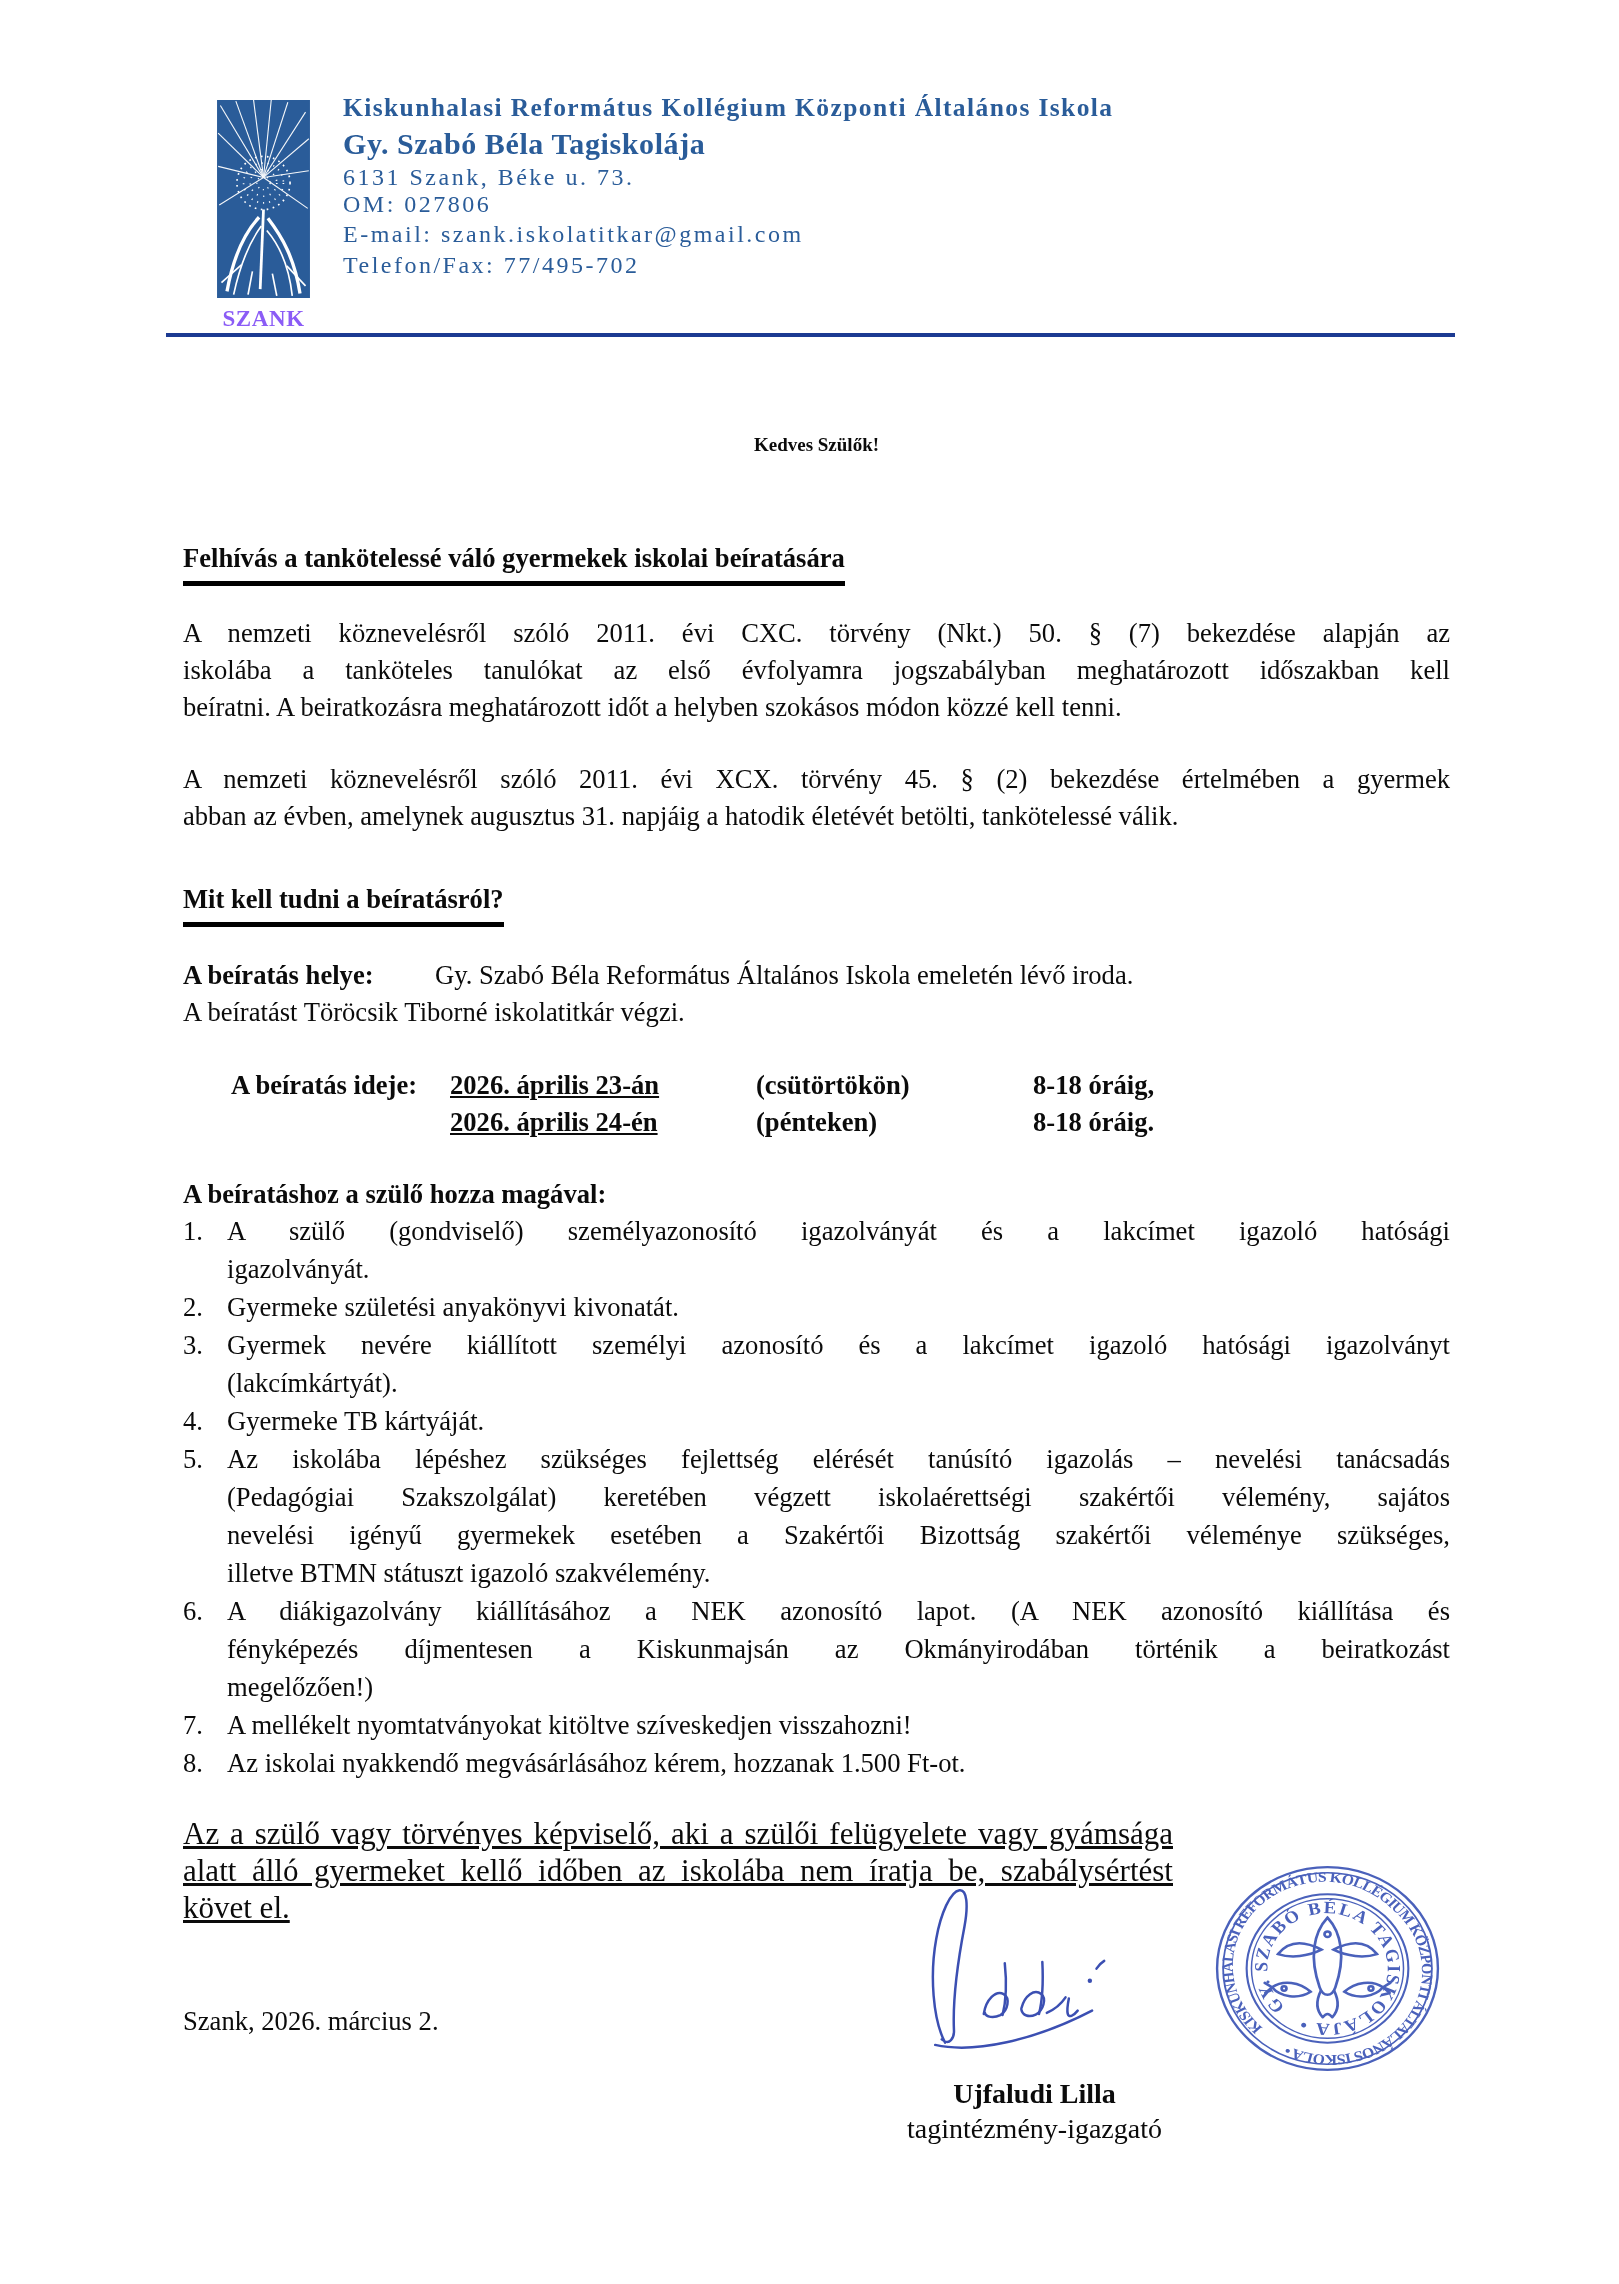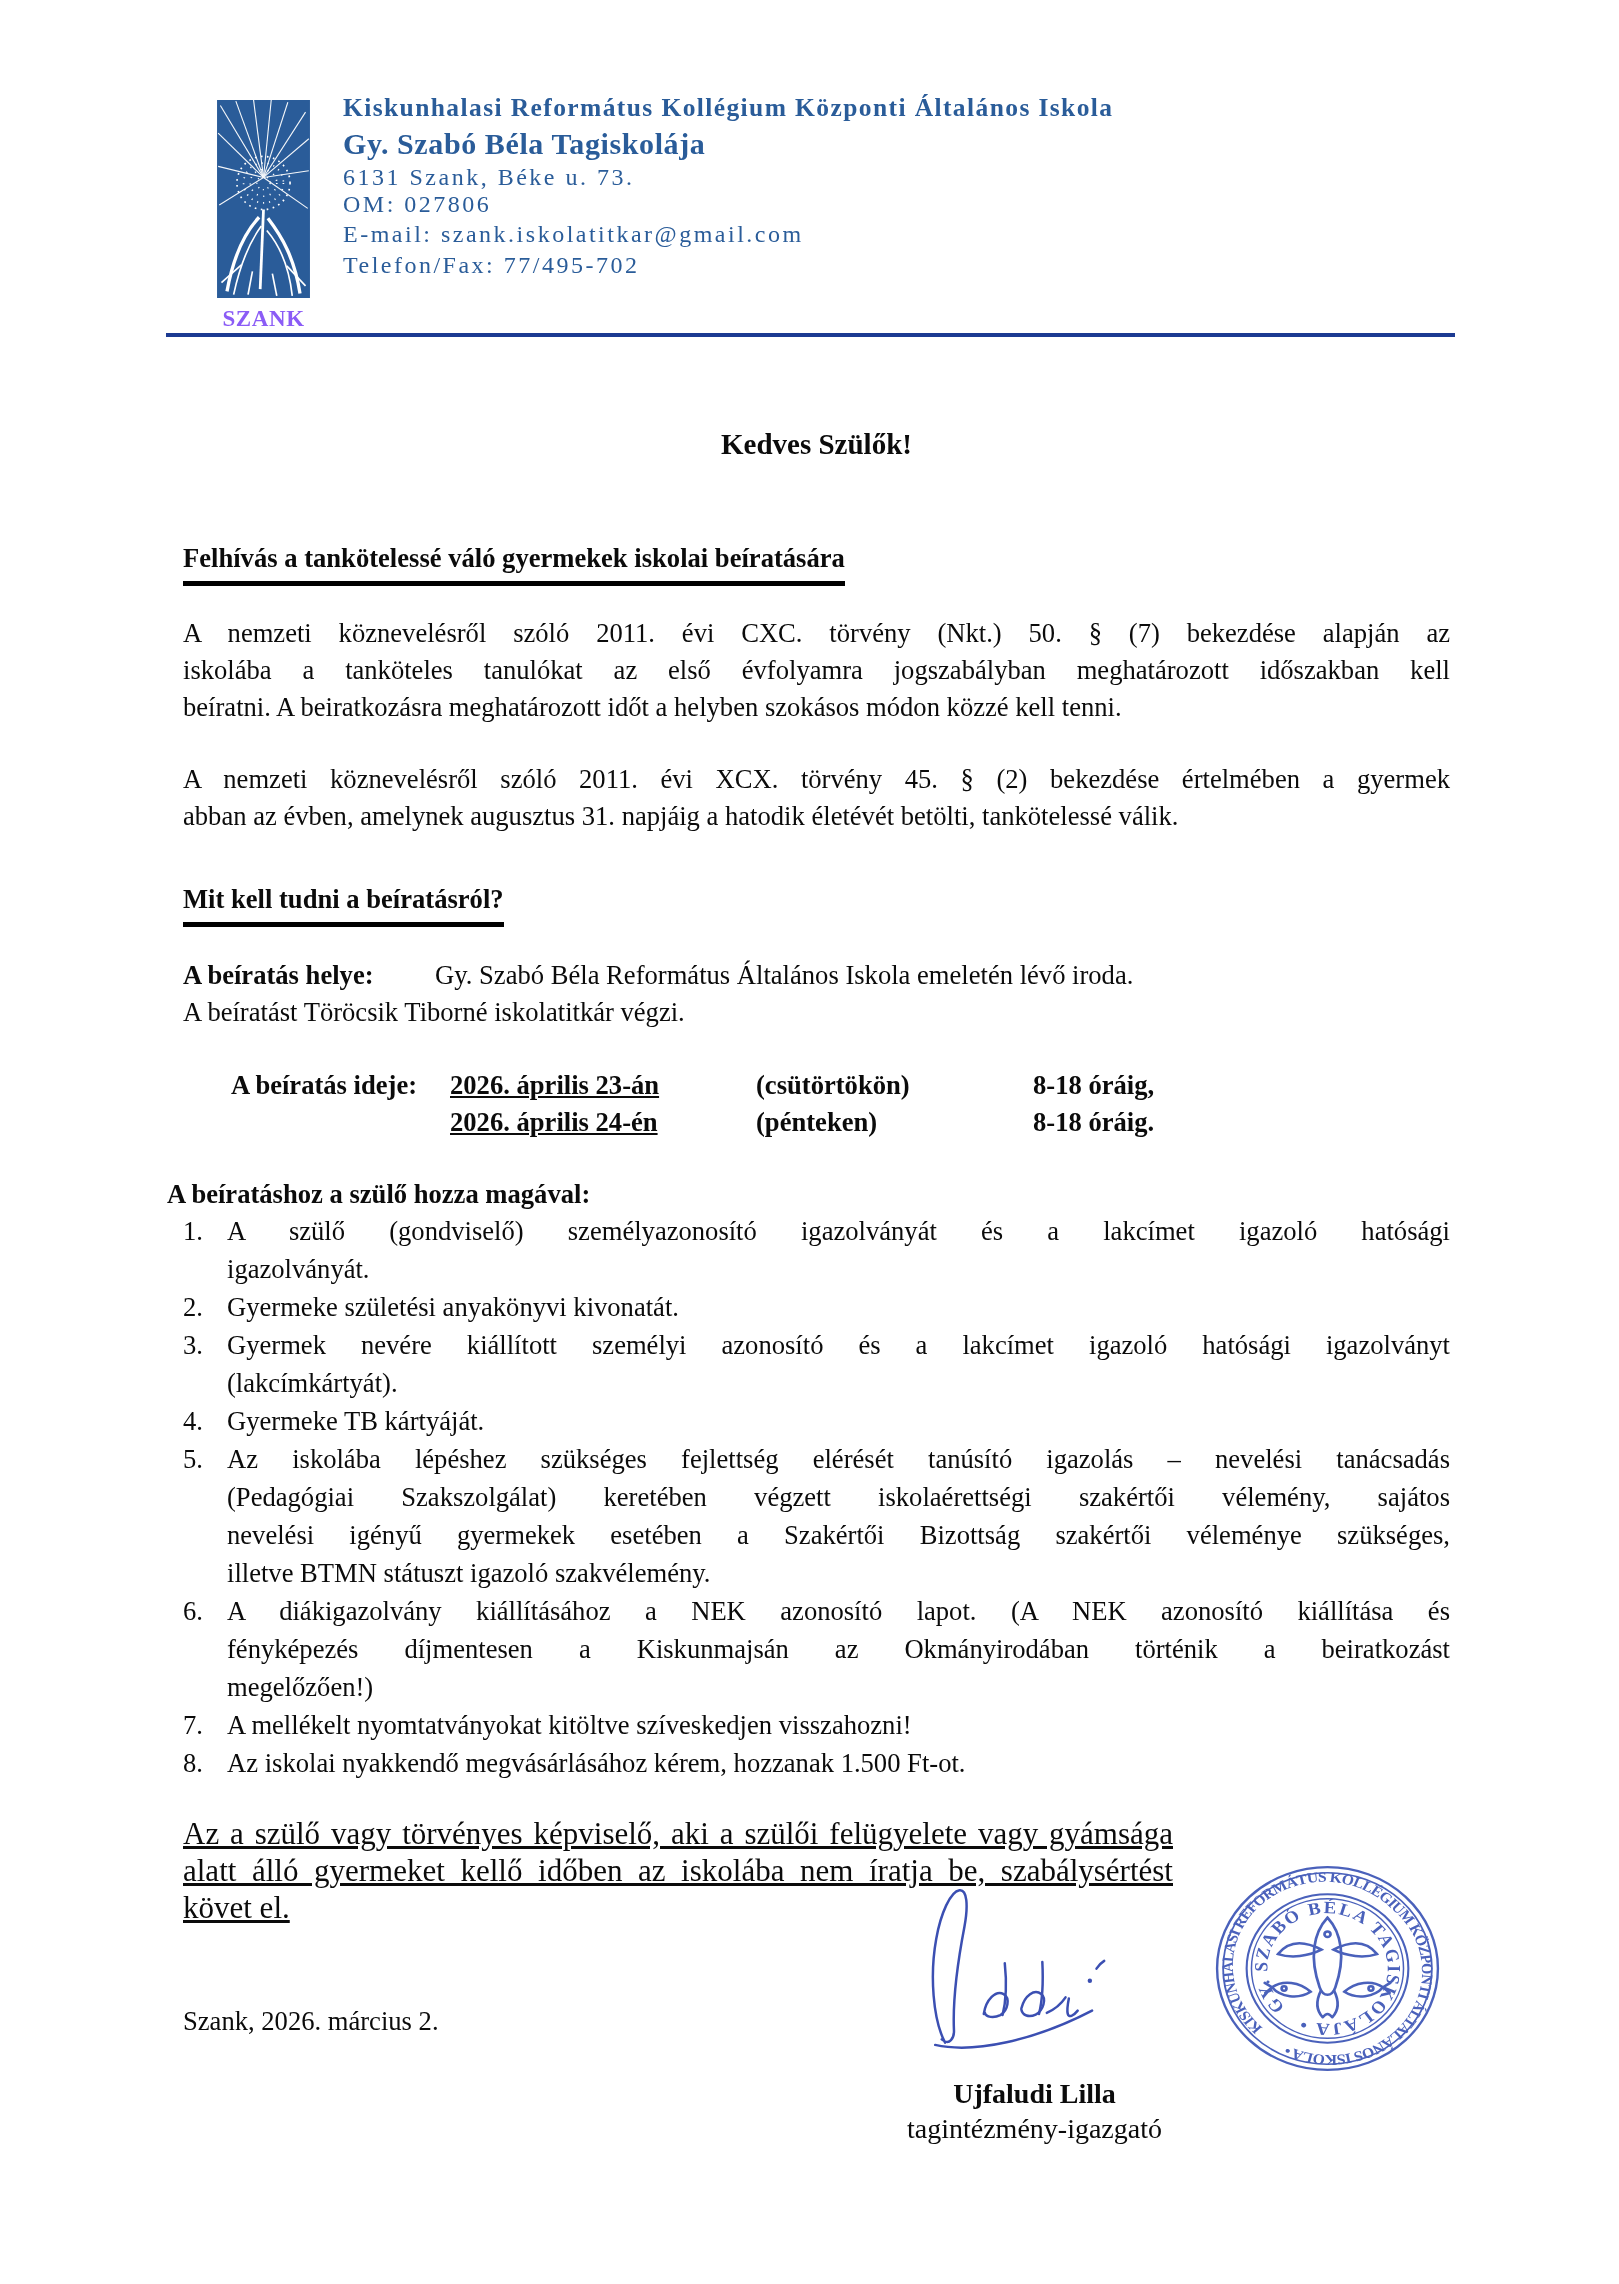--- a/index.html
+++ b/index.html
@@ -14,21 +14,21 @@
   .hline{position:absolute;left:343px;color:#2a5c99;line-height:1;white-space:nowrap;}
   .hl1{top:95px;font-size:25.5px;font-weight:bold;letter-spacing:1.4px;}
   .hl2{top:129px;font-size:30px;font-weight:bold;letter-spacing:0.6px;}
   .hl3{top:165px;font-size:24px;letter-spacing:2.5px;}
   .hl4{top:192px;font-size:24px;letter-spacing:2.5px;}
   .hl5{top:222px;font-size:24px;letter-spacing:2.5px;}
   .hl6{top:253px;font-size:24px;letter-spacing:2.5px;}
   .rule{left:166px;top:333px;width:1289px;height:4.4px;background:#1c3a92;}
 
   
-  .salutation{left:183px;top:428px;width:1267px;text-align:center;font-size:29px;
+  .salutation{left:183px;top:428px;width:1267px;text-align:center;font-size:19px;
               font-weight:bold;line-height:33px;}
   .heading{left:183px;font-size:26.6px;font-weight:bold;line-height:31px;white-space:nowrap;}
   .h-felhivas{top:543px;}
   .h-mit{top:884px;}
   .underl{display:inline-block;border-bottom:5.5px solid #000;padding-bottom:6.6px;}
 
   .block{left:183px;width:1267px;font-size:26.6px;line-height:37px;}
   .p1{top:615px;}
   .p2{top:761px;}
   .ln.just{text-align:justify;text-align-last:justify;}
@@ -37,21 +37,21 @@
   .place{left:183px;top:957px;width:1267px;font-size:26.6px;line-height:37px;}
   .prow{position:relative;height:37px;}
   .plabel{position:absolute;left:0;font-weight:bold;white-space:nowrap;}
   .pvalue{position:absolute;left:252px;white-space:nowrap;font-family:Liberation Serif, serif;}
 
   .sched{left:183px;top:1067px;width:1267px;font-size:26.6px;line-height:37px;font-weight:bold;}
   .srow{position:relative;height:37px;}
   .scol{position:absolute;white-space:nowrap;}
   .c0{left:0;margin-left:48px;}.c1{left:267px;text-decoration:underline;}.c2{left:573px;}.c3{left:850px;}
 
-  .bring-h{left:167px;top:1179px;font-size:26.6px;font-weight:bold;line-height:31px;white-space:nowrap;}
+  .bring-h{left:183px;top:1179px;font-size:26.6px;font-weight:bold;line-height:31px;white-space:nowrap;}
   .list{left:183px;top:1212px;width:1267px;font-size:26.6px;line-height:38px;}
   .item{position:relative;padding-left:44px;}
   .num{position:absolute;left:0;top:0;}
 
   .closing{left:183px;top:1815px;width:990px;font-size:31px;line-height:37px;text-decoration:underline;}
   .dateline{left:183px;top:2003px;font-size:26.6px;line-height:37px;white-space:nowrap;}
   .signame{left:841px;top:2077px;width:387px;text-align:center;font-size:28px;line-height:34px;white-space:nowrap;font-weight:bold;}
   .sigtitle{left:841px;top:2112px;width:387px;text-align:center;font-size:28px;line-height:34px;white-space:nowrap;}
 
   .sig-svg{left:902px;top:1881px;}

